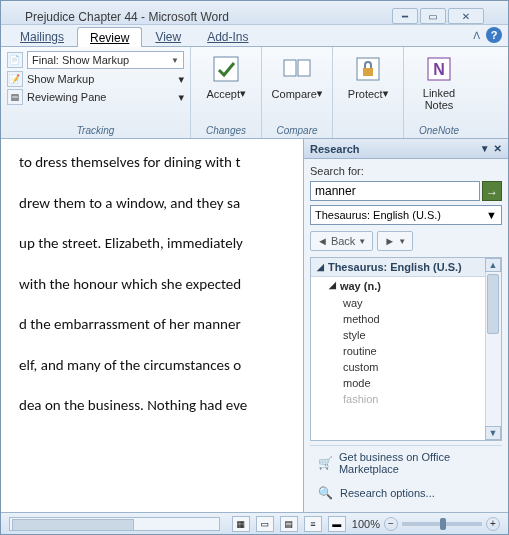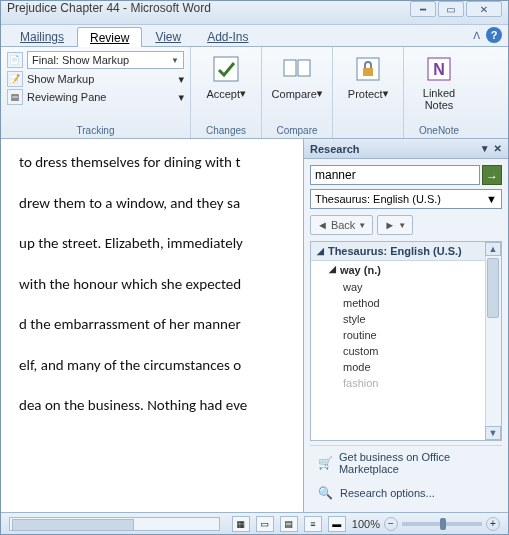--- a/index.html
+++ b/index.html
@@ -1,36 +1,36 @@
 <!DOCTYPE html>
 <html><head>
 <meta charset="utf-8">
 <style>
   * { box-sizing: border-box; margin: 0; padding: 0; font-family: "Segoe UI", Tahoma, sans-serif; }
   body { width: 509px; height: 535px; background: #fff; overflow: hidden; border: 1px solid #7a98b3; position: relative; }
 
   
-  .titlebar { height: 24px; background: linear-gradient(#e8eff7,#d6e3f2); display:flex; align-items:flex-start; padding:0 6px; font-size:12px; color:#3b3b3b; border-bottom:1px solid #b7c8dc;}
+  .titlebar { height: 24px; background: linear-gradient(#e8eff7,#d6e3f2); display:flex; align-items:flex-end; padding:0 24px; font-size:12px; color:#3b3b3b; border-bottom:1px solid #b7c8dc;}
   .titlebar .title { flex:1; }
   .winbtns { display:flex; gap:2px; }
   .winbtn { width:26px; height:16px; background:#e6eef8; border:1px solid #a8bcd2; border-radius:2px; display:flex; align-items:center; justify-content:center; font-size:10px; color:#3b5373; cursor:pointer;}
   .winbtn.close { width:36px; }
 
   
   .tabs { height:22px; background:#eaf1f9; display:flex; align-items:flex-end; padding-left:6px; border-bottom:1px solid #9db4cc; position:relative;}
   .tab { padding:3px 12px 2px; font-size:12px; color:#3b5373; cursor:pointer; border:1px solid transparent; border-bottom:none;text-decoration:underline;}
   .tab.active { background:#fff; border-color:#9db4cc; border-radius:3px 3px 0 0; position:relative; top:1px; color:#000;}
   .tabs .help { position:absolute; right:6px; top:2px; display:flex; gap:6px; align-items:center;}
   .helpbtn { width:16px; height:16px; border-radius:50%; background:#3b7ac4; color:#fff; font-size:11px; display:flex; align-items:center; justify-content:center; font-weight:bold;}
   .caret { font-size:10px; color:#4a6a8a;}
 
   
   .ribbon { height:92px; background:linear-gradient(#f7fafd,#e4ecf5); border-bottom:1px solid #9db4cc; display:flex; }
   .group { border-right:1px solid #c2d2e3; padding:4px 6px 2px; display:flex; flex-direction:column; justify-content:space-between;}
-  .group-label { font-size:10px; color:#4a6a8a; text-align:center; padding-top:2px;}
+  .group-label { font-size:10px; color:#4a6a8a; text-align:center; padding-top:2px;font-style:italic;}
   .tracking { width:190px; }
   .tracking-rows { display:flex; flex-direction:column; gap:2px;}
   .trow { display:flex; align-items:center; gap:4px; font-size:11px; color:#2b2b2b;}
   .dd { flex:1; height:18px; border:1px solid #9db4cc; background:#fff; display:flex; align-items:center; padding:0 4px; font-size:11px; justify-content:space-between;}
   .dd .ar { font-size:8px; color:#555;}
   .tinyicon { width:16px; height:16px; background:#eef4fa; border:1px solid #b2c4d7; display:flex; align-items:center; justify-content:center; font-size:9px;}
   .bigbtn { width:58px; text-align:center; font-size:11px; color:#2b2b2b; cursor:pointer;}
   .bigbtn .ic { width:32px; height:32px; margin:2px auto; display:flex; align-items:center; justify-content:center;}
   .bigbtn .lbl { display:flex; align-items:flex-end; justify-content:center; gap:0;}
 
@@ -202,20 +202,21 @@
 
   <div class="pane">
     <div class="pane-title">
       <span>Research</span>
       <div class="pbtns">
         <span class="pbtn">▼</span>
         <span class="pbtn">✕</span>
       </div>
     </div>
     <div class="pane-body">
+      <label>Search for:</label>
       <div class="searchrow">
         <input type="text" value="manner" style="">
         <div class="gobtn">→</div>
       </div>
       <div class="selrow">
         <span>Thesaurus: English (U.S.)</span>
         <span class="ar">▼</span>
       </div>
       <div class="navrow">
         <div class="navbtn">

